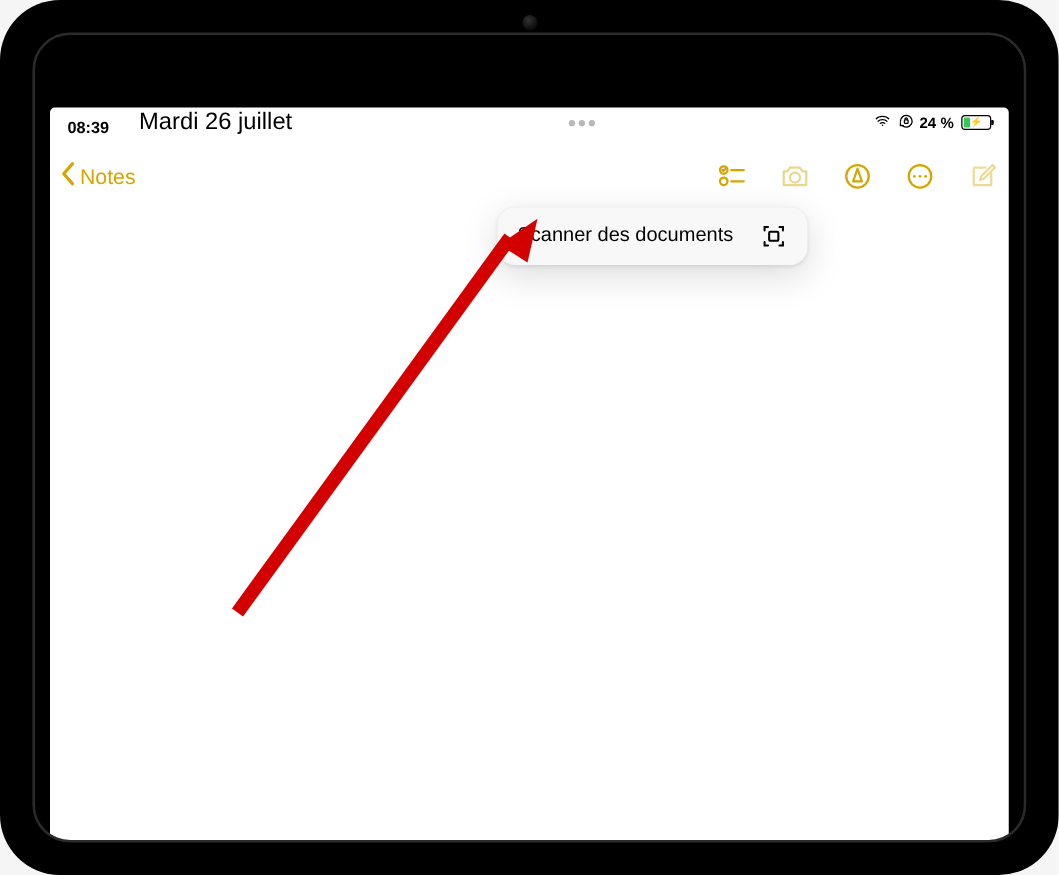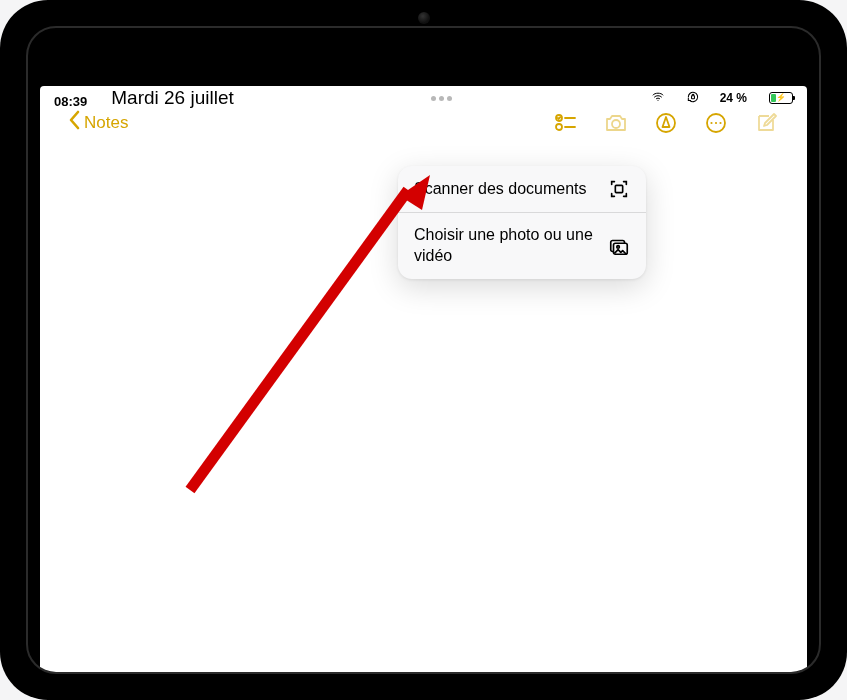--- a/index.html
+++ b/index.html
@@ -55,21 +55,21 @@
     padding: 0 14px;
     font-size: 13px;
     font-weight: 500;
     color: #000;
   }
   .status-left { display: flex; gap: 24px; align-items: flex-end; }
   .status-time { font-weight: 600; }
   .status-date { font-size: 19px; }
   .status-center { display: flex; gap: 3px; }
   .dot { width: 5px; height: 5px; border-radius: 50%; background: #b8b8b8; }
-  .status-right { display: flex; align-items: center; gap: 20px; font-size: 12px; font-weight:600; }
+  .status-right { display: flex; align-items: center; gap: 4px; font-size: 12px; font-weight:600; }
   .battery {
     position: relative;
     width: 24px;
     height: 12px;
     border: 1px solid #000;
     border-radius: 3px;
     margin-left: 2px;
   }
   .battery::after {
     content: "";
@@ -96,24 +96,24 @@
     top: 50%;
     transform: translate(-50%,-50%);
     font-size: 8px;
     color: #000;
     line-height: 1;
   }
 
   
   .nav-bar {
     display: flex;
-    align-items: flex-start;
+    align-items: flex-end;
     justify-content: space-between;
     height: 44px;
-    padding: 0 28px;
+    padding: 0 8px;
   }
   .back-btn {
     display: flex;
     align-items: center;
     gap: 2px;
     color: #d6a500;
     font-size: 17px;
     cursor: pointer;
   }
   .back-btn svg { width: 14px; height: 20px; }
@@ -258,31 +258,20 @@
           <span class="item-icon">
             <svg viewBox="0 0 24 24" fill="none" stroke="#000" stroke-width="1.8" stroke-linecap="round">
               <path d="M4 7 V4 H7"></path>
                 <path d="M17 4 H20 V7"></path>
               <path d="M20 17 V20 H17"></path>
                 <path d="M7 20 H4 V17"></path>
               <rect x="8" y="8" width="8" height="8" rx="1"></rect>
             </svg>
           </span>
         </div>
-        <div class="popover-item">
-          <span class="label">Choisir une photo ou une vidéo</span>
-          <span class="item-icon">
-            <svg viewBox="0 0 24 24" fill="none" stroke="#000" stroke-width="1.8" stroke-linejoin="round">
-              <rect x="3" y="6" width="15" height="12" rx="2"></rect>
-              <rect x="6" y="9" width="15" height="12" rx="2" fill="#f8f8f9"></rect>
-              <circle cx="11" cy="13" r="1.4"></circle>
-              <path d="M7 20 l4-4 3 3 2-2 4 4"></path>
-            </svg>
-          </span>
-        </div>
       </div>
 
       <svg class="arrow-annot" width="270" height="330" viewBox="0 0 270 330">
         <defs>
           <marker id="ah" markerWidth="10" markerHeight="10" refX="7" refY="5" orient="auto">
             <polygon points="0,0 10,5 0,10" fill="#d30000"></polygon>
           </marker>
         </defs>
         <line x1="20" y1="320" x2="238" y2="20" stroke="#d30000" stroke-width="11"></line>
         <polygon points="238,20 260,5 252,40 230,26" fill="#d30000"></polygon>

